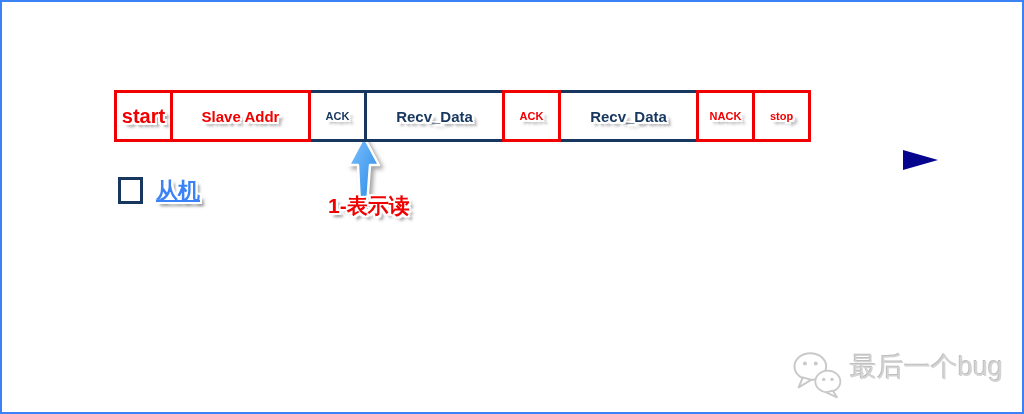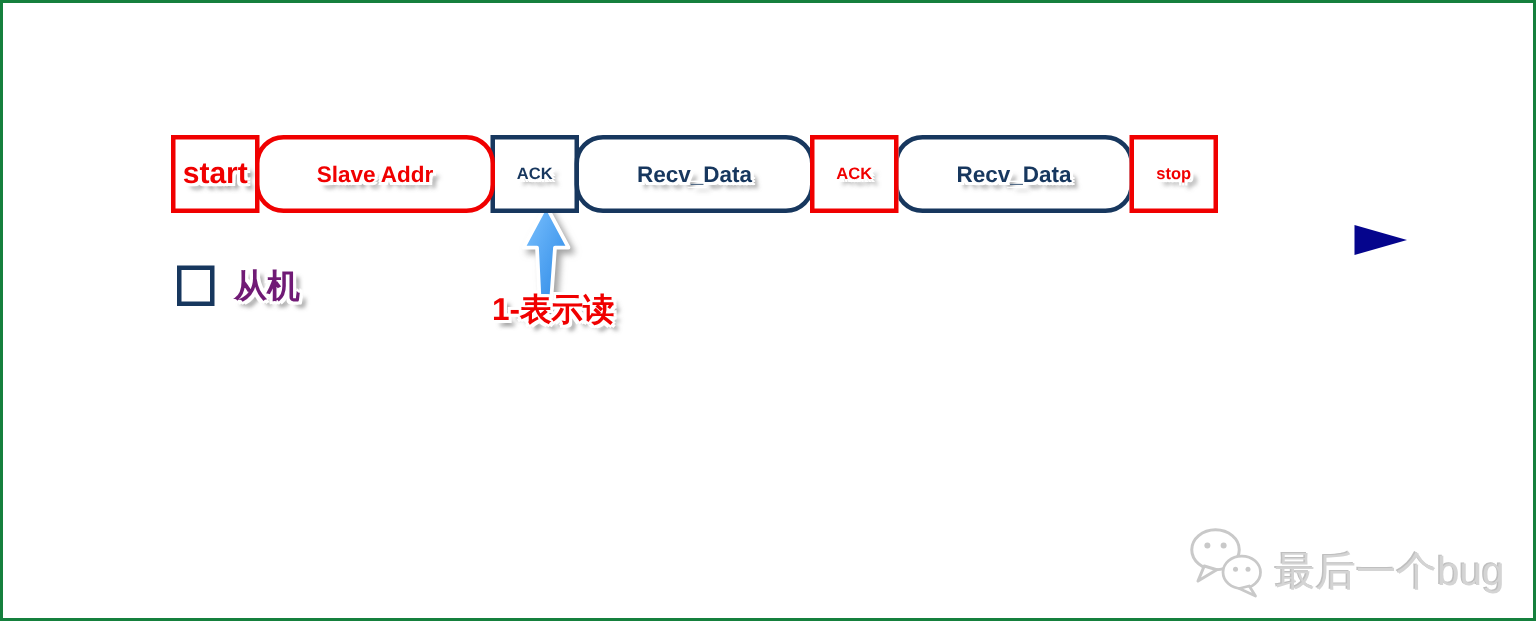--- a/index.html
+++ b/index.html
@@ -1,42 +1,42 @@
 <!DOCTYPE html>
 <html><head>
 <meta charset="utf-8">
 <style>
   html,body{margin:0;padding:0;background:#fff;}
   .frame{
     position:relative;
     width:1024px;height:414px;
     box-sizing:border-box;
     background:#ffffff;
-    border:2px solid #15803d;
+    border:2px solid #3b82f6;
     overflow:hidden;
     font-family:"Liberation Sans","DejaVu Sans",sans-serif;
   }
   
   .seq-row{
     position:absolute;left:112px;top:88px;
     display:flex;align-items:stretch;height:52px;
   }
   .seq-box{
     box-sizing:border-box;
     height:52px;
     display:flex;align-items:center;justify-content:center;
     background:#ffffff;
     border:3px solid #888;
     margin-left:-3px;
   }
   .seq-box:first-child{margin-left:0;}
   .seq-box[data-owner="master"]{border-color:#f00000;color:#f00000;z-index:2;}
   .seq-box[data-owner="slave"]{border-color:#17375e;color:#17375e;z-index:1;}
   .w-s{width:59px;}
-  .w-l{width:160px;border-radius:19px;}
+  .w-l{width:141px;}
   .glyph{
     font-weight:bold;
     white-space:nowrap;
     text-shadow:
       -2px -2px 0 #fff, 0 -2px 0 #fff, 2px -2px 0 #fff,
       -2px  0   0 #fff,               2px  0   0 #fff,
       -2px  2px 0 #fff, 0  2px 0 #fff, 2px  2px 0 #fff,
       4px 4px 3px rgba(110,110,110,.75);
   }
   .fs20{font-size:20px;}
@@ -44,32 +44,32 @@
   .fs15{font-size:15px;}
   
   .timeline{position:absolute;left:106px;top:144px;}
   
   .legend{position:absolute;left:116px;top:172px;display:flex;flex-direction:column;gap:2px;}
   .legend-item{display:flex;align-items:center;gap:13px;height:33px;}
   .legend-swatch{box-sizing:border-box;width:25px;height:27px;background:#fff;border:3px solid #888;}
   .legend-item[data-owner="master"] .legend-swatch{border-color:#f00000;}
   .legend-item[data-owner="slave"]  .legend-swatch{border-color:#17375e;}
   .legend-item[data-owner="master"] .legend-label{color:#f00000;}
-  .legend-item[data-owner="slave"]  .legend-label{color:#701a75;}
+  .legend-item[data-owner="slave"]  .legend-label{color:#3b82f6;text-decoration:underline;}
   .legend-label{font-weight:bold;font-size:22px;}
   
   .callout-arrow{position:absolute;left:334px;top:132px;}
   .callout-text{
     position:absolute;left:326px;top:190px;
     color:#f00000;font-weight:bold;font-size:21px;
   }
   
   .watermark{
     position:absolute;left:789px;top:347px;
-    display:flex;align-items:flex-end;gap:7px;
+    display:flex;align-items:flex-start;gap:7px;
   }
   .watermark-text{
     font-size:27px;
     color:#d4d4d4;
     text-shadow:-1px -1px 0 #bfbfbf, 2px 2px 2px #ffffff;
     white-space:nowrap;
   }
 </style>
 </head>
 <body>
@@ -87,20 +87,23 @@
       <span class="glyph fs17">ACK</span>
     </div>
     <div class="seq-box w-l" data-owner="slave">
       <span class="glyph fs15">Recv_Data</span>
     </div>
     <div class="seq-box w-s" data-owner="master">
       <span class="glyph fs17">ACK</span>
     </div>
     <div class="seq-box w-l" data-owner="slave">
       <span class="glyph fs15">Recv_Data</span>
+    </div>
+    <div class="seq-box w-s" data-owner="master">
+      <span class="glyph fs17">NACK</span>
     </div>
     <div class="seq-box w-s" data-owner="master">
       <span class="glyph fs17">stop</span>
     </div>
   </div>
 
   <svg class="timeline" width="840" height="28" viewBox="0 0 840 28">
     <defs>
       <linearGradient id="tl" x1="0" y1="0" x2="1" y2="0">
         <stop offset="0" stop-color="#2b2bbf"></stop>

